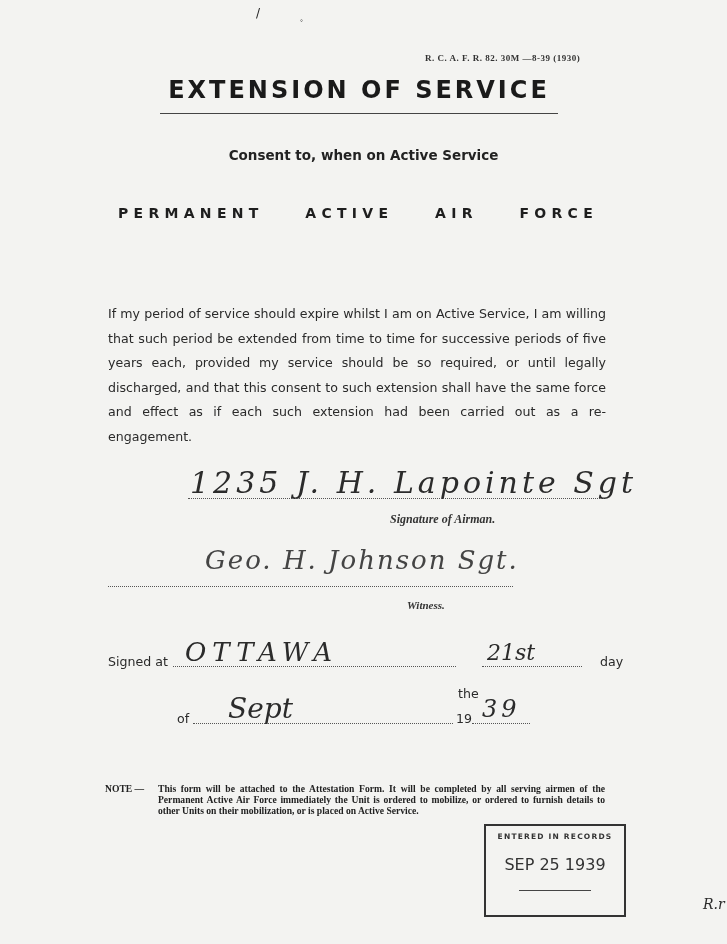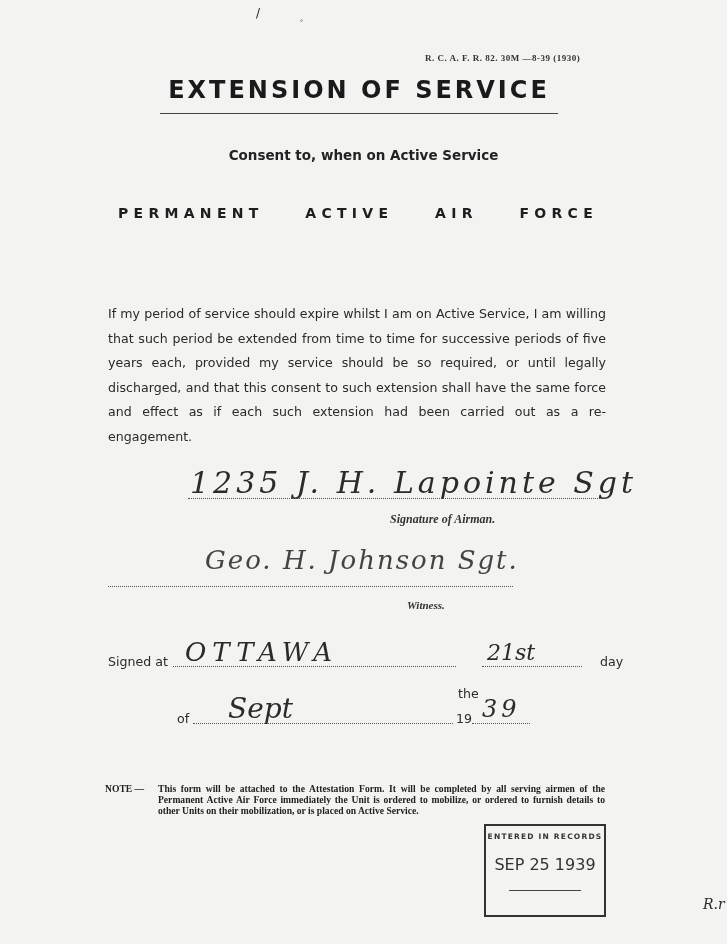--- a/index.html
+++ b/index.html
@@ -42,21 +42,21 @@
     font-style:italic; font-weight:bold; font-size:12px; color:#333;
   }
   .witness-line { left:108px; top:586px; width:405px; }
   .witness-sig { left:205px; top:545px; font-size:26px; color:#444; letter-spacing:2px; }
   .witness-label {
     left:407px; top:599px; font-family:"Liberation Serif", serif;
     font-style:italic; font-weight:bold; font-size:11px; color:#333;
   }
   .label { font-size:12.6px; color:#2a2a2a; }
   .stamp {
-    left:484px; top:824px; width:122px; height:93px;
+    left:484px; top:824px; width:142px; height:93px;
     border:2px solid #333; box-sizing:border-box; text-align:center;
   }
   .stamp-head { margin-top:6px; font-size:7.5px; font-weight:bold; letter-spacing:1.2px; color:#333; }
   .stamp-date { margin-top:14px; font-size:16px; color:#333; }
   .stamp-rule { margin:16px auto 0; width:72px; border-bottom:1.5px solid #444; }
   .note {
     left:105px; top:783px; width:500px;
     font-family:"Liberation Serif", serif; font-weight:bold; font-size:9.6px;
     line-height:11px; color:#222;
   }

